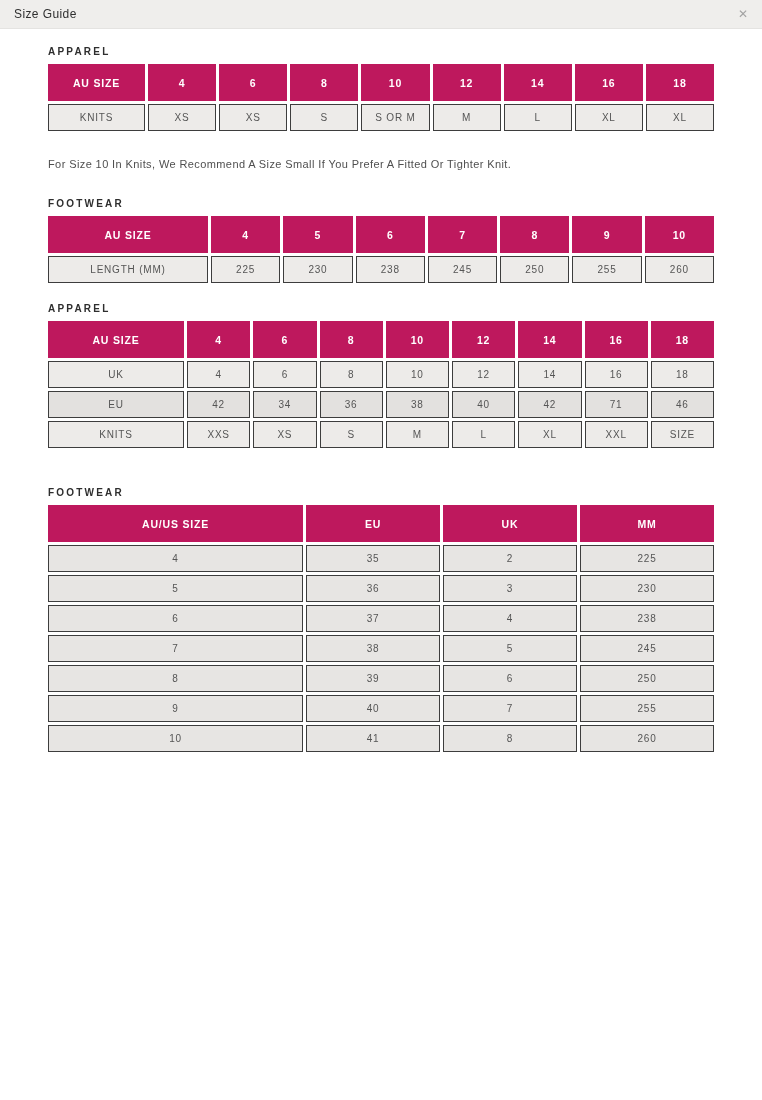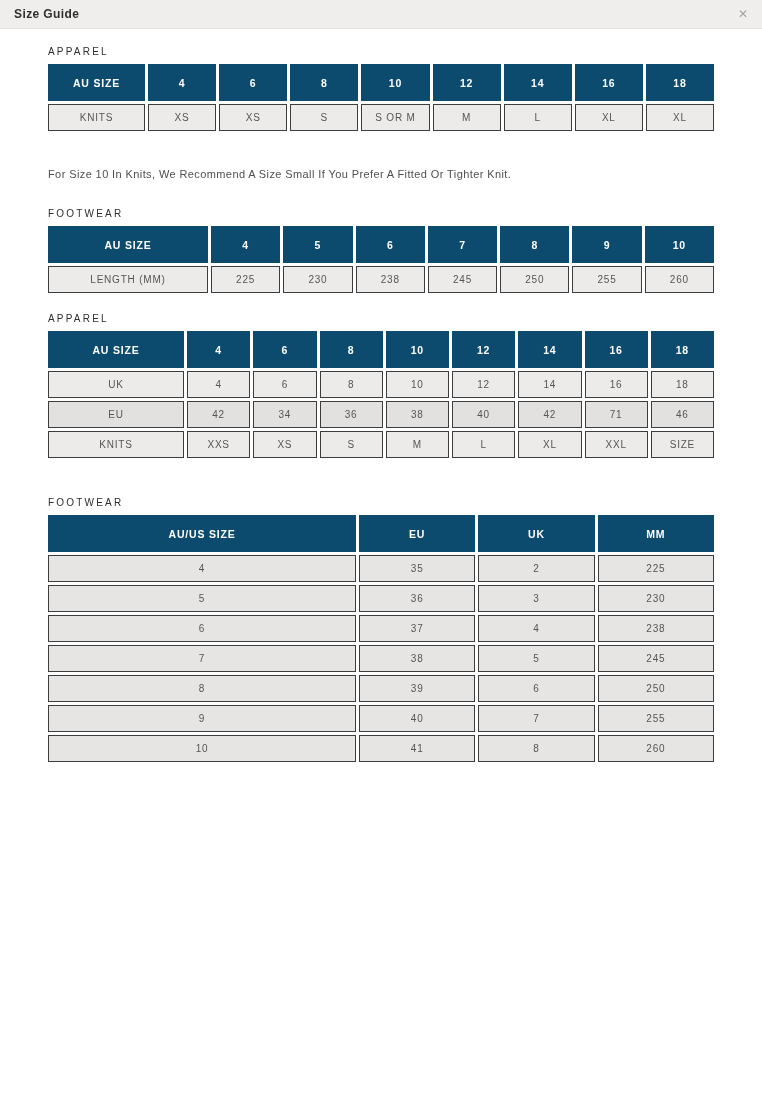--- a/index.html
+++ b/index.html
@@ -14,21 +14,21 @@
     height: 29px;
     background: #efeeec;
     border-bottom: 1px solid #e4e3e1;
     display: flex;
     align-items: center;
     justify-content: space-between;
     padding: 0 14px;
   }
   .modal-title {
     font-size: 12px;
-    font-weight: bold;
+    font-weight: normal;
     color: #2f2f2f;
     letter-spacing: 0.4px;
   }
   .close-btn {
     font-size: 12px;
     color: #a3a3a3;
     cursor: pointer;
     line-height: 1;
   }
   
@@ -36,43 +36,43 @@
   .section-heading {
     margin-top: 42px;
     font-size: 11px;
     color: #4a4a4a;
     letter-spacing: 1.8px;
   }
   .section-heading.conversion { margin-top: 48px; }
   .table-label {
     margin-top: 17px;
     font-size: 10px;
-    font-weight: normal;
+    font-weight: bold;
     color: #2e2e2e;
     letter-spacing: 2.2px;
   }
   .table-label.fw1 { margin-top: 28px; }
   .table-label.fw2 { margin-top: 36px; }
   .note {
-    margin-top: 34px;
+    margin-top: 24px;
     font-size: 11px;
     color: #4f4f4f;
     letter-spacing: 0.4px;
   }
   
   table {
     margin-top: 4px;
     margin-left: -3px;           
     width: 672px;
     table-layout: fixed;
     border-collapse: separate;
     border-spacing: 3px;
   }
   th {
-    background: #0c4a6e;
+    background: #be185d;
     color: #ffffff;
     font-size: 10.5px;
     font-weight: bold;
     letter-spacing: 0.8px;
     height: 37px;
     text-align: center;
     vertical-align: middle;
   }
   td {
     border: 1px solid #3d3d3d;
@@ -84,21 +84,21 @@
     vertical-align: middle;
   }
   
   table.striped tbody tr:nth-child(odd) td  { background: #edebe9; }
   table.striped tbody tr:nth-child(even) td { background: #e3e1df; }
   table.uniform td { background: #e7e5e3; }
   
   table.t-apparel-sizes  th:first-child { width: 97px; }
   table.t-footwear-sizes th:first-child { width: 160px; }
   table.t-apparel-conv   th:first-child { width: 136px; }
-  table.t-footwear-conv  th:first-child { width: 308px; }
+  table.t-footwear-conv  th:first-child { width: 255px; }
 </style>
 </head>
 <body>
 
 <div class="modal-bar">
   <span class="modal-title">Size Guide</span>
   <span class="close-btn">✕</span>
 </div>
 
 <div class="content">

